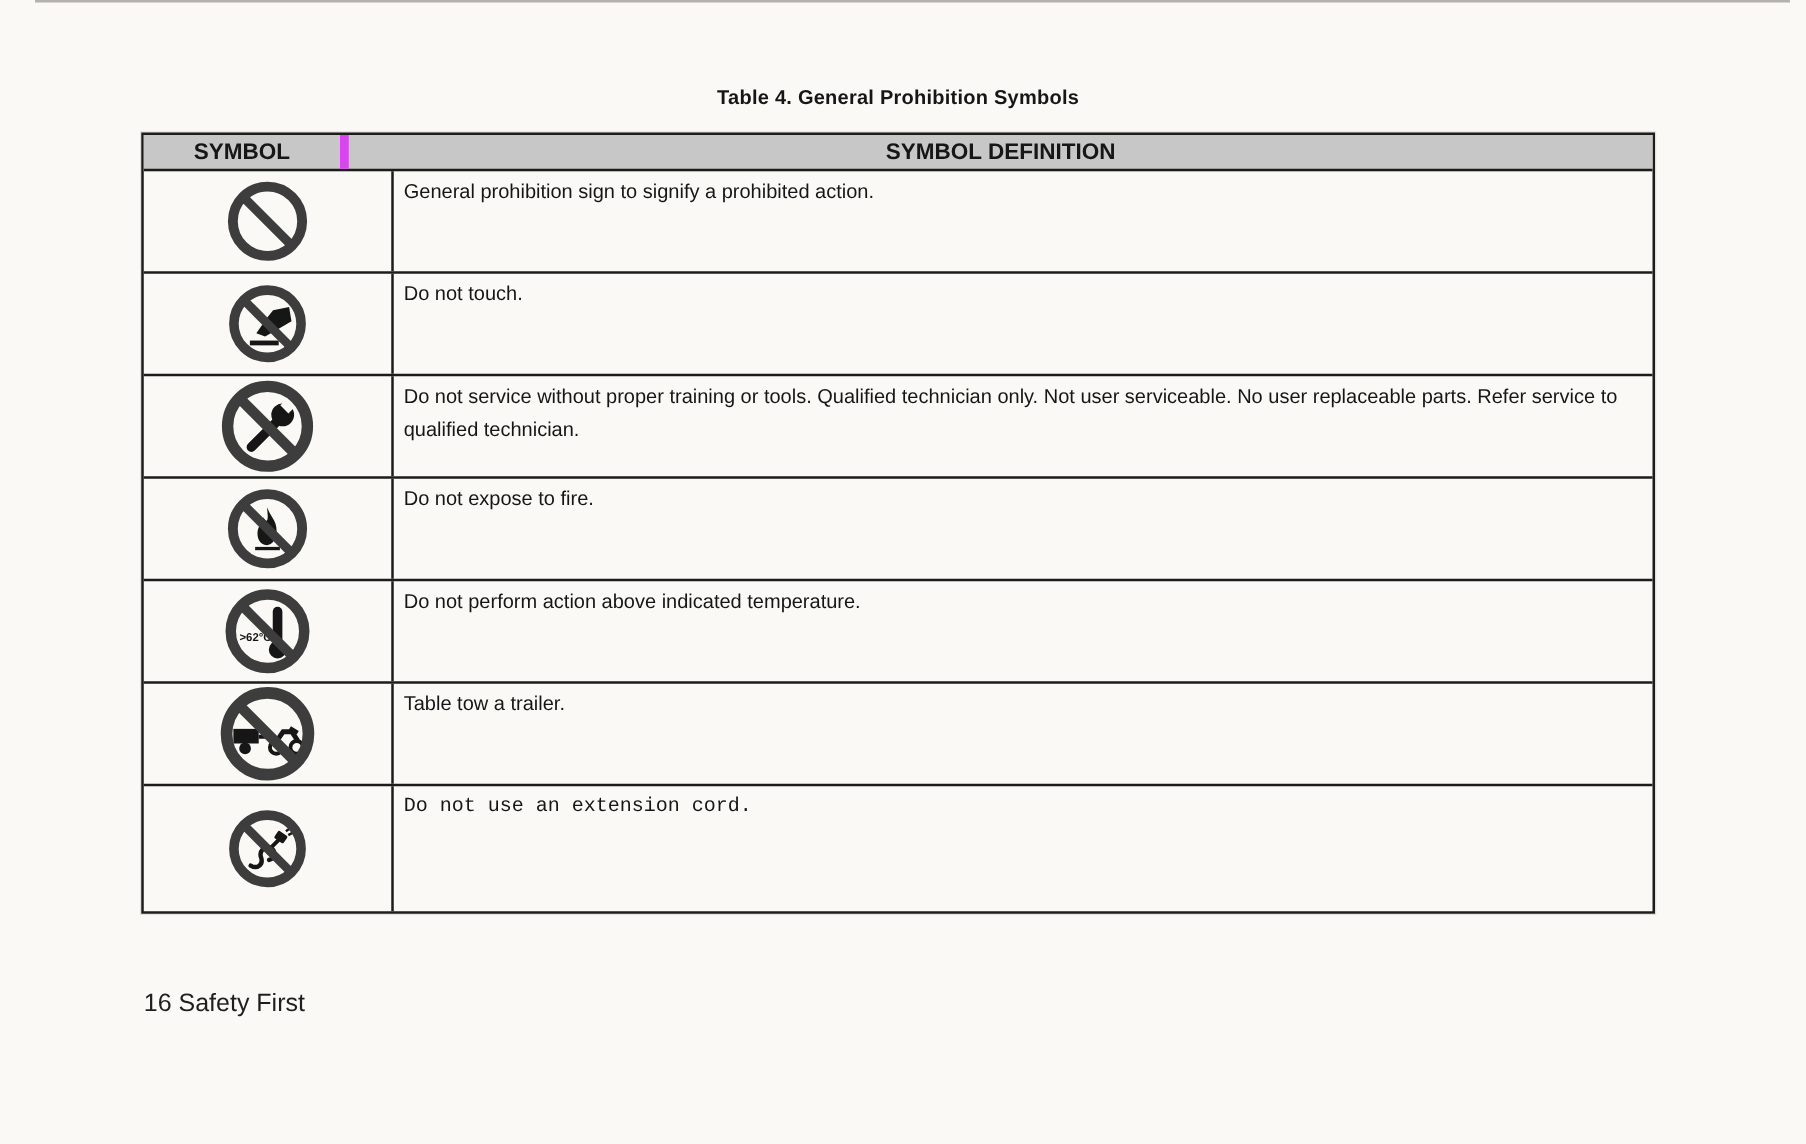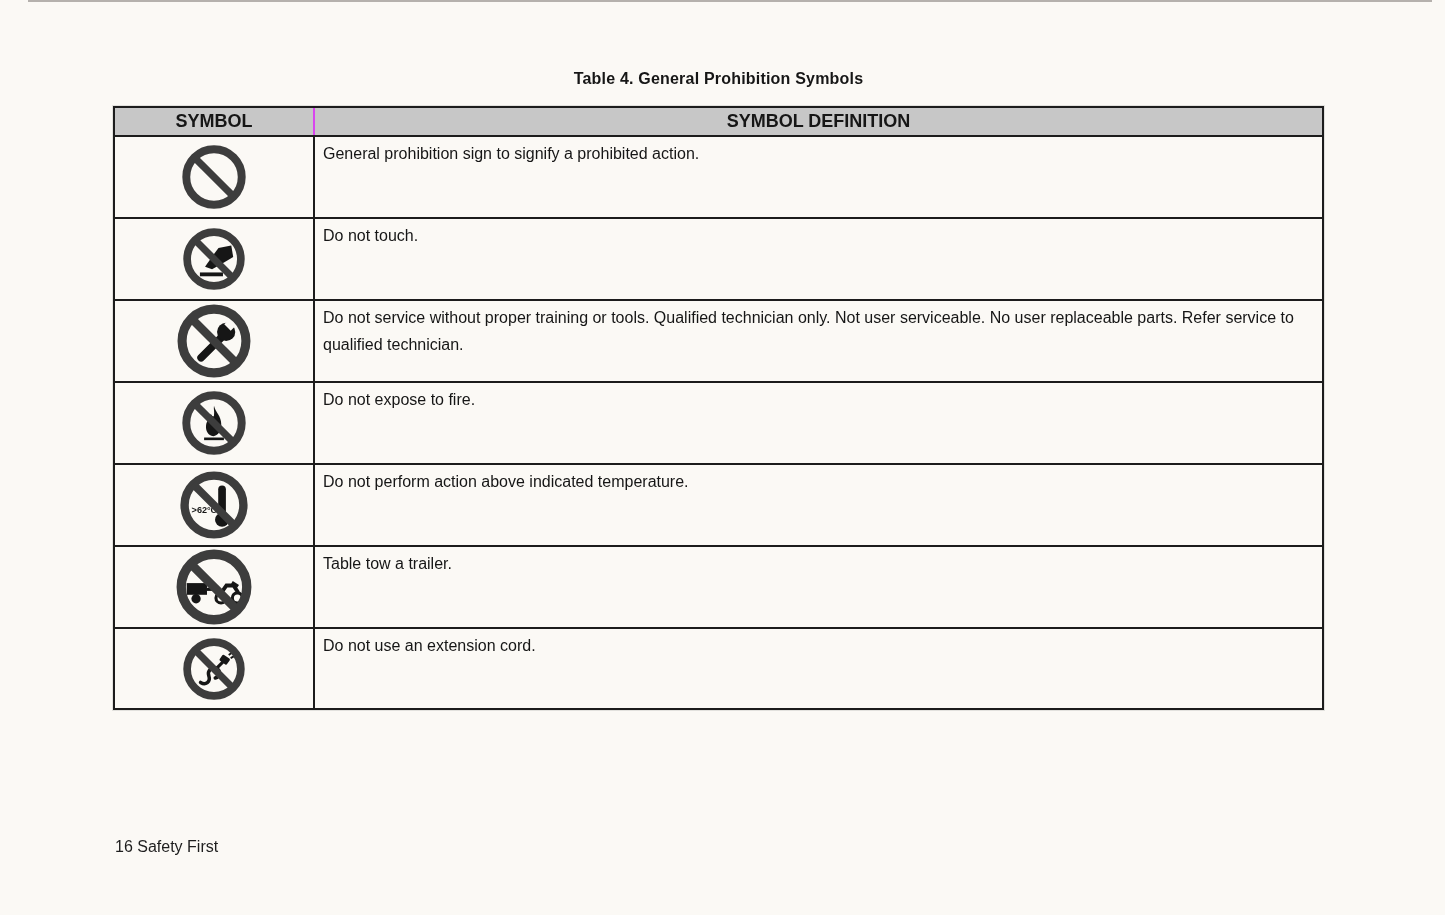--- a/index.html
+++ b/index.html
@@ -15,30 +15,30 @@
     text-align:center;font-size:16px;font-weight:bold;color:#161616;
     letter-spacing:.2px;
   }
   .ptable{
     position:absolute;top:106px;left:113px;width:1211px;
     border:2px solid #1c1c1c;box-sizing:border-box;
     box-shadow:0 0 0 1px rgba(90,90,90,.15);
   }
   .hrow{display:flex;height:27px;background:#c7c7c7;border-bottom:2px solid #1c1c1c;}
   .hcell{font-weight:bold;font-size:18px;line-height:27px;text-align:center;color:#161616;box-sizing:border-box;}
-  .hcell.sym{width:200px;border-right:2px solid #d946ef;}
+  .hcell.sym{width:164px;border-right:7px solid #d946ef;}
   .hcell.def{flex:1;}
   .trow{display:flex;height:80px;border-bottom:2px solid #1c1c1c;}
-  .trow:last-child{border-bottom:none;height:79px;}
+  .trow:last-child{border-bottom:none;height:100px;font-family:Liberation Mono, monospace;}
   .cell-sym{width:200px;border-right:2px solid #1c1c1c;box-sizing:border-box;
     display:flex;align-items:center;justify-content:center;}
   .cell-def{flex:1;box-sizing:border-box;padding:3px 10px 0 8px;
     font-size:16px;line-height:27px;color:#161616;}
   .sign{display:block;}
-  .page-footer{position:absolute;top:838px;left:115px;font-size:16px;color:#1e1e1e;}
+  .page-footer{position:absolute;top:792px;left:115px;font-size:20px;color:#1e1e1e;}
 </style>
 </head>
 <body>
 
 <div class="scan-line"></div>
 
 <div class="page-title">Table 4. General Prohibition Symbols</div>
 
 <div class="ptable">
 

